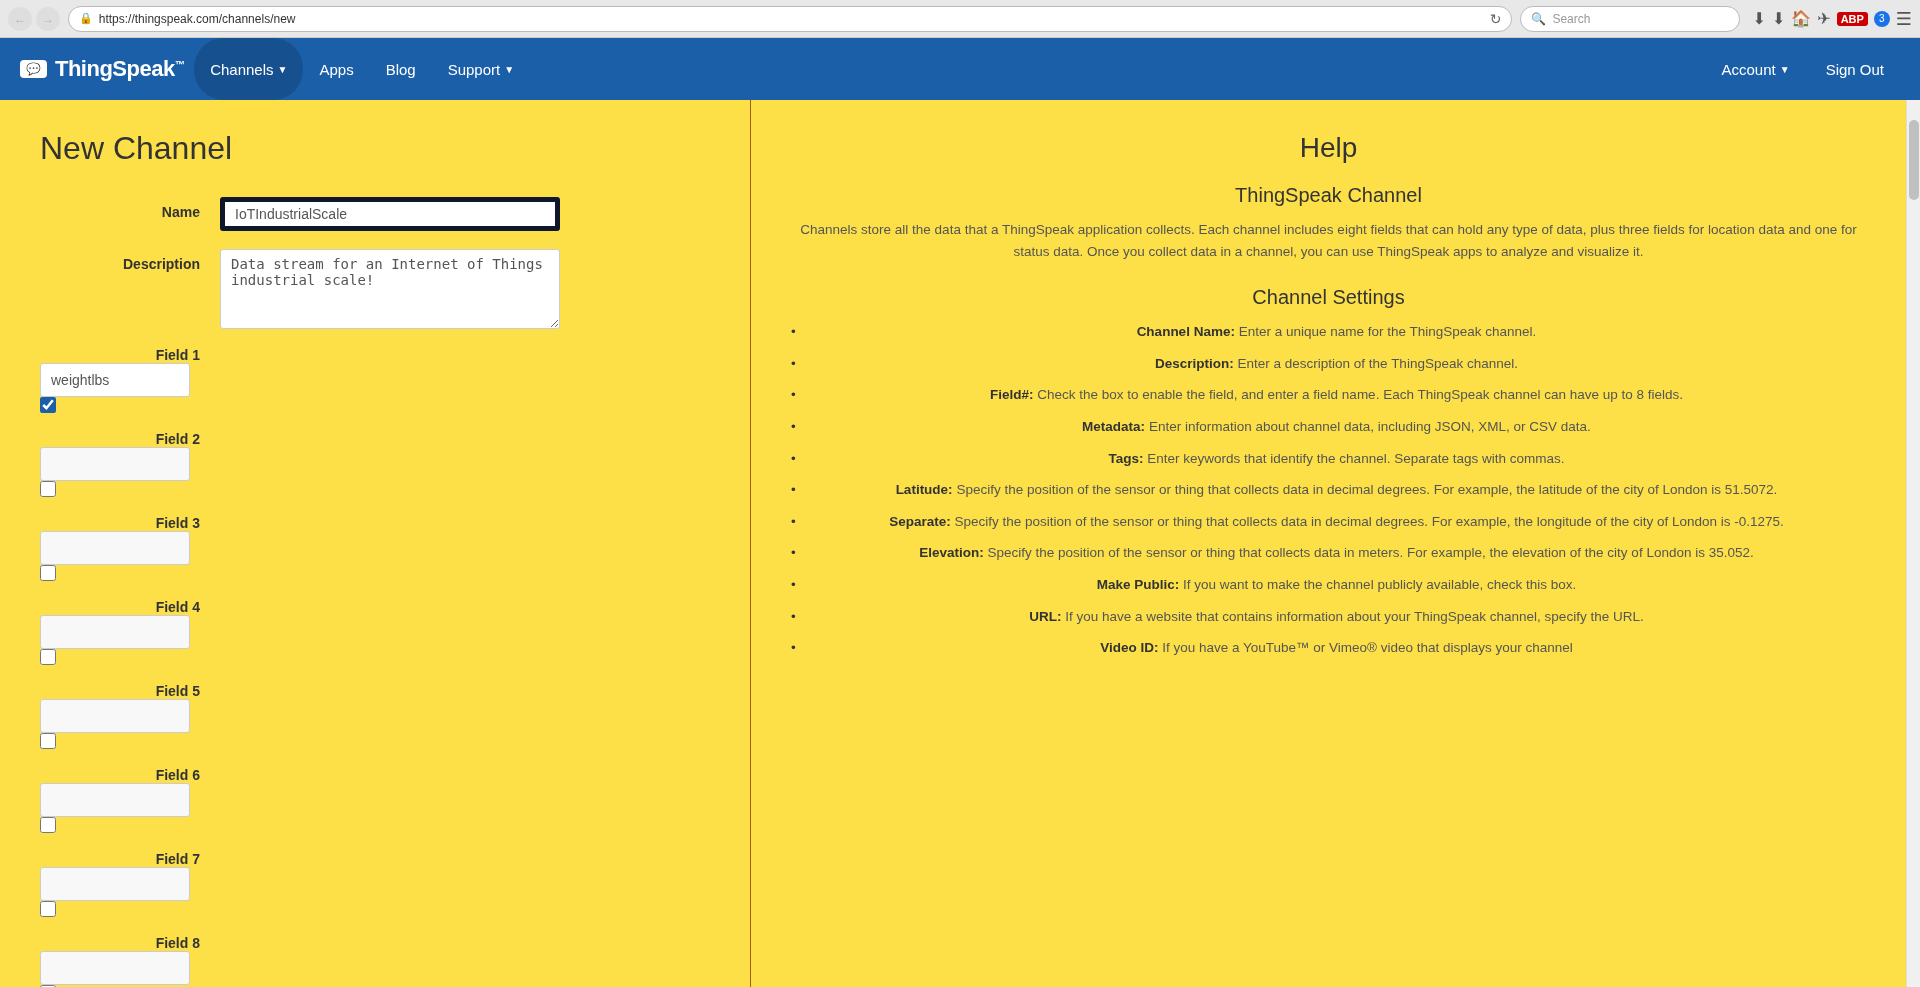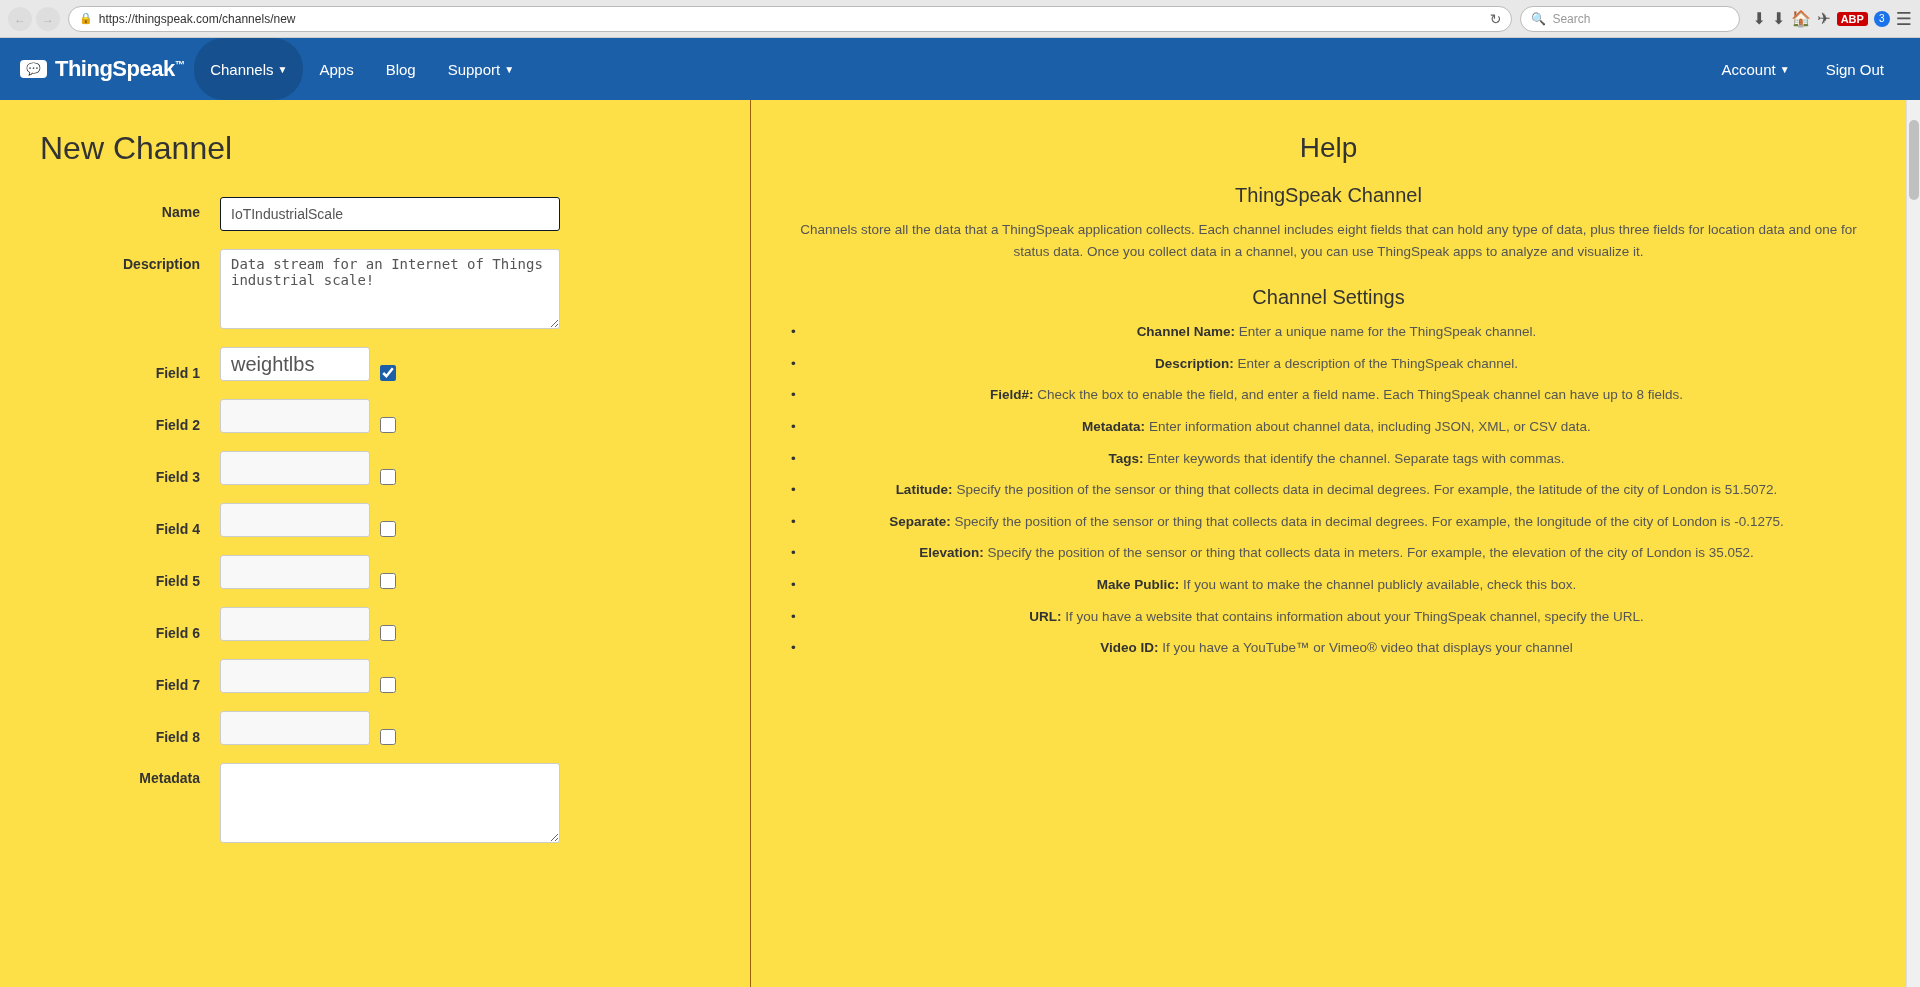--- a/index.html
+++ b/index.html
@@ -117,21 +117,21 @@
       padding-top: 7px;
       font-size: 14px;
       color: #333;
       font-weight: bold;
       flex-shrink: 0;
     }
     .form-input {
       flex: 1;
       max-width: 340px;
       height: 34px;
-      border: 1px solid #0f172a;
+      border: 5px solid #0f172a;
       border-radius: 3px;
       padding: 6px 10px;
       font-size: 14px;
       color: #555;
       background: #fff;
     }
     .form-textarea {
       flex: 1;
       max-width: 340px;
       height: 80px;
@@ -151,39 +151,40 @@
       border-radius: 3px;
       padding: 6px 10px;
       font-size: 14px;
       color: #555;
       background: #fff;
       resize: both;
     }
 
     .field-row {
       display: flex;
-      align-items: flex-end;
+      align-items: flex-start;
       margin-bottom: 18px;
+      flex-direction: column;
     }
     .field-label {
       width: 180px;
       text-align: right;
       padding-right: 20px;
       font-size: 14px;
       color: #333;
       font-weight: bold;
       flex-shrink: 0;
     }
     .field-input {
       width: 150px;
       height: 34px;
       border: 1px solid #ccc;
       border-radius: 3px;
       padding: 6px 10px;
-      font-size: 20px;
+      font-size: 14px;
       color: #555;
       background: #f8f8f8;
       margin-right: 10px;
     }
     .field-input.active-field {
       background: #fff;
     }
     .field-checkbox {
       width: 16px; height: 16px; cursor: pointer;
       accent-color: #1a5fa8;

